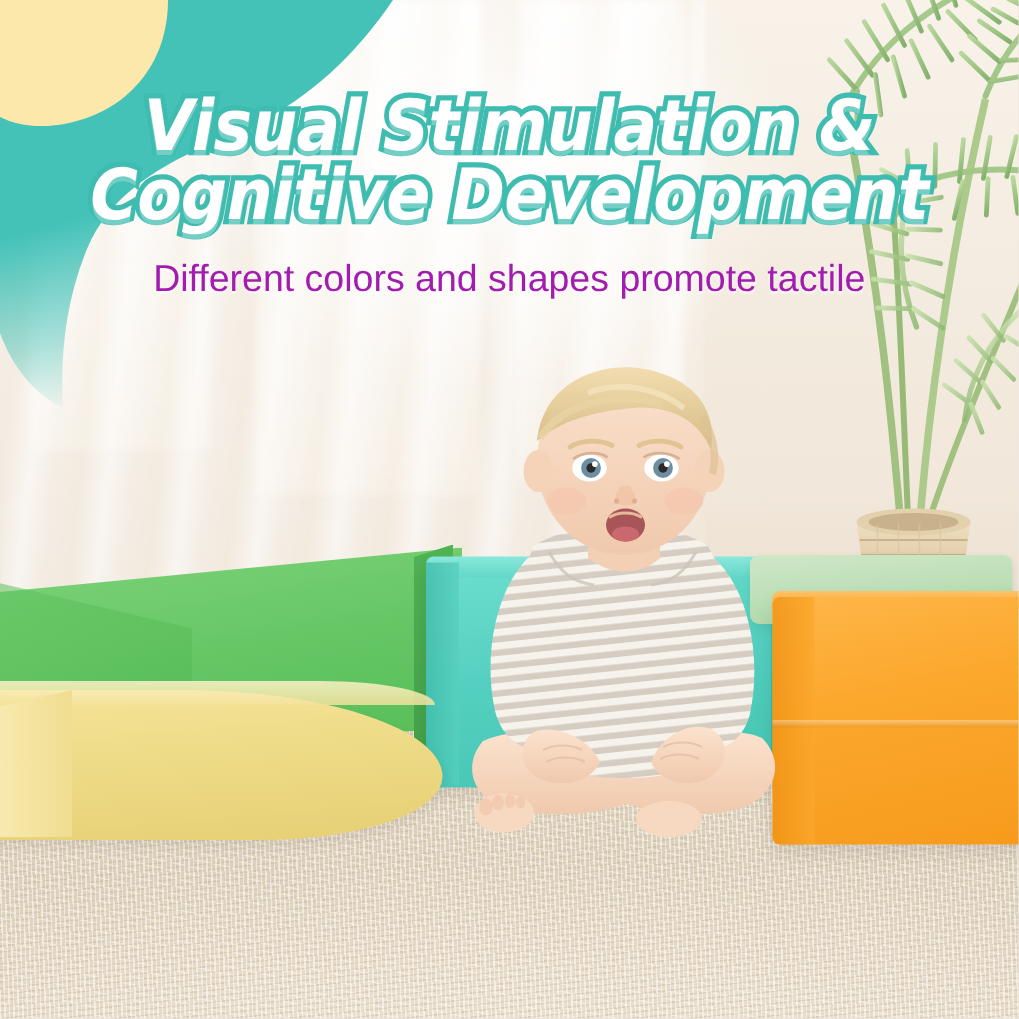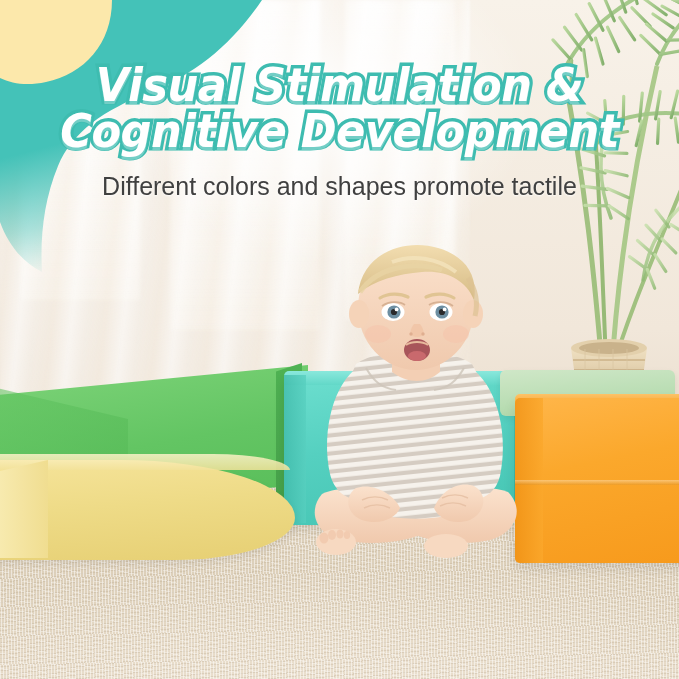--- a/index.html
+++ b/index.html
@@ -199,21 +199,21 @@
     transform:scaleX(.92);
     text-shadow:0 3px 0 rgba(255,255,255,.28);
     white-space:nowrap;
   }
   .title .ln { display:block; }
   .subtitle {
     margin-top:16px;
     font-family:"Liberation Sans", sans-serif;
     font-size:25px;
     line-height:1.36;
-    color:#404040;
+    color:#a21caf;
     text-shadow:0 1px 2px rgba(255,255,255,.85);
   }
   .subtitle .ln { display:block; }
 </style>
 </head>
 <body>
 
 <div id="stage">
 
   <div class="room">

